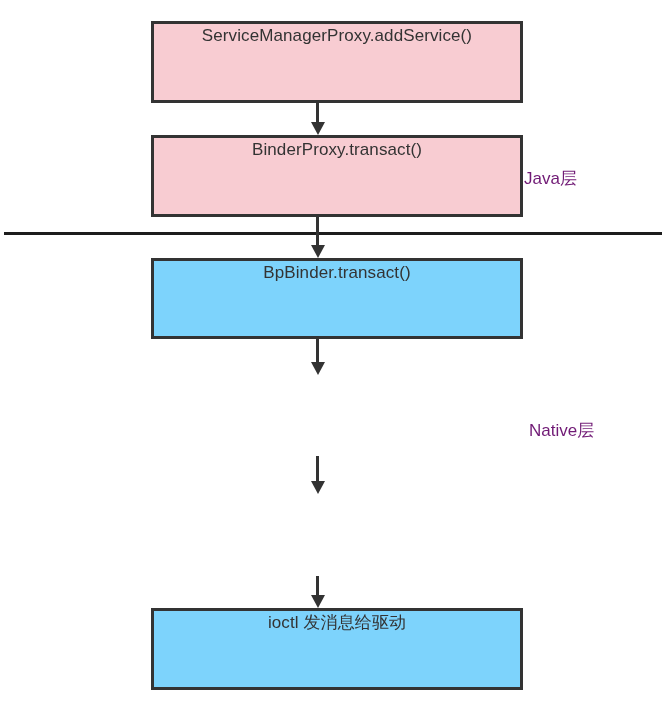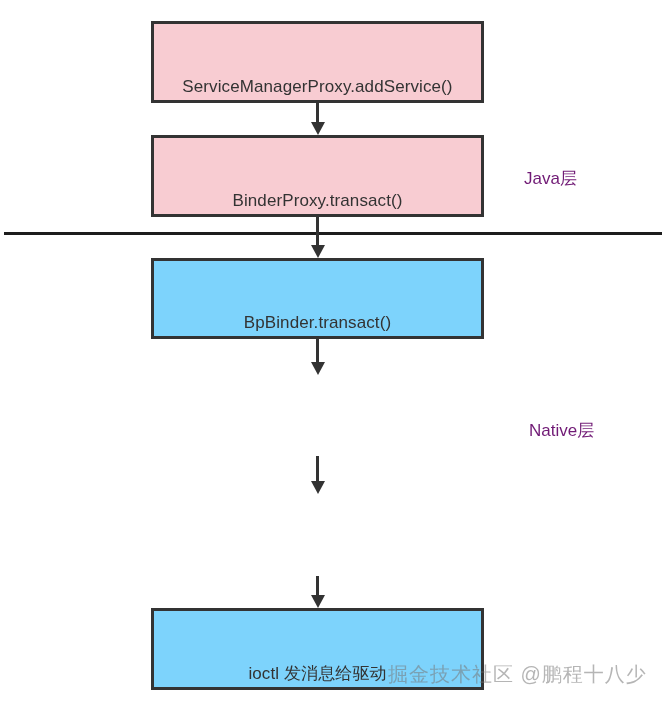--- a/index.html
+++ b/index.html
@@ -13,25 +13,25 @@
   #canvas {
     position: relative;
     width: 666px;
     height: 704px;
     background: #ffffff;
     overflow: hidden;
   }
   .node {
     position: absolute;
     left: 151px;
-    width: 333px;
+    width: 372px;
     box-sizing: border-box;
     border: 3px solid #333333;
     display: flex;
-    align-items: flex-end;
+    align-items: flex-start;
     justify-content: center;
     text-align: center;
     color: #333333;
     font-size: 17px;
     line-height: 1.45;
     letter-spacing: 0.1px;
   }
   .node.pink {
     background: #f8ccd2;
   }
@@ -173,15 +173,14 @@
     <div class="head"></div>
   </div>
 
   <div class="node green" id="node-6">
     <span class="node-label">ioctl 发消息给驱动</span>
   </div>
 
   <div class="layer-caption" id="caption-java">Java层</div>
   <div class="layer-caption" id="caption-native">Native层</div>
 
-  <div id="watermark">掘金技术社区 @鹏程十八少</div>
 
 </div>
 
 </body></html>

